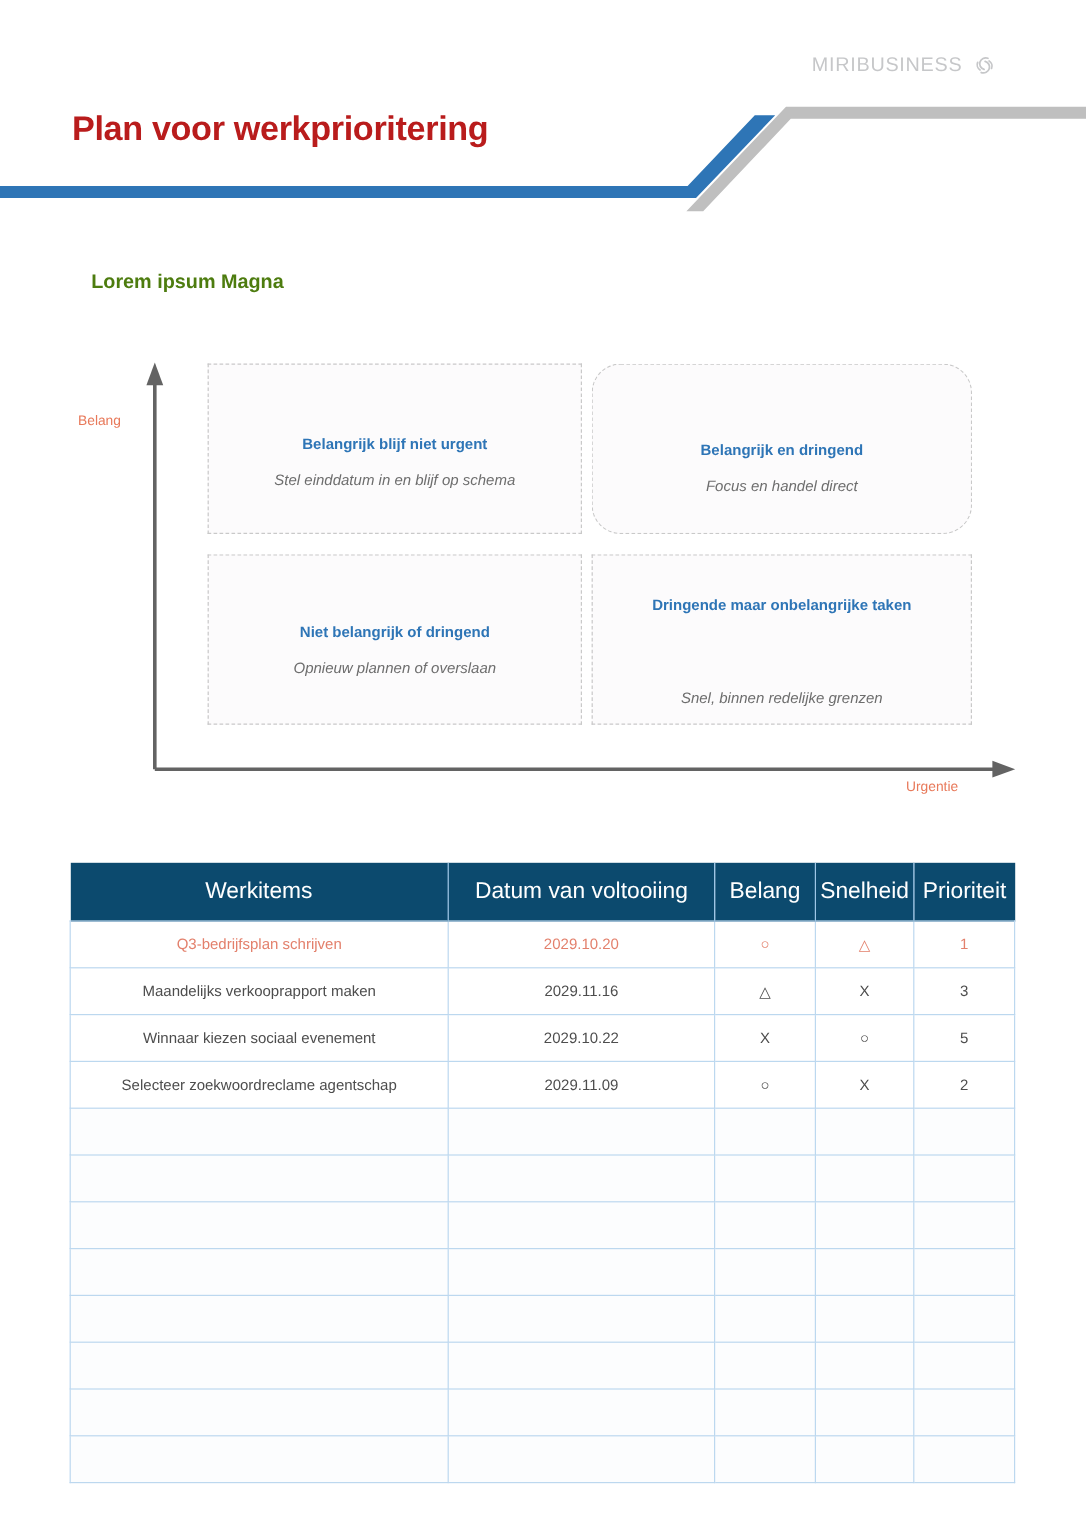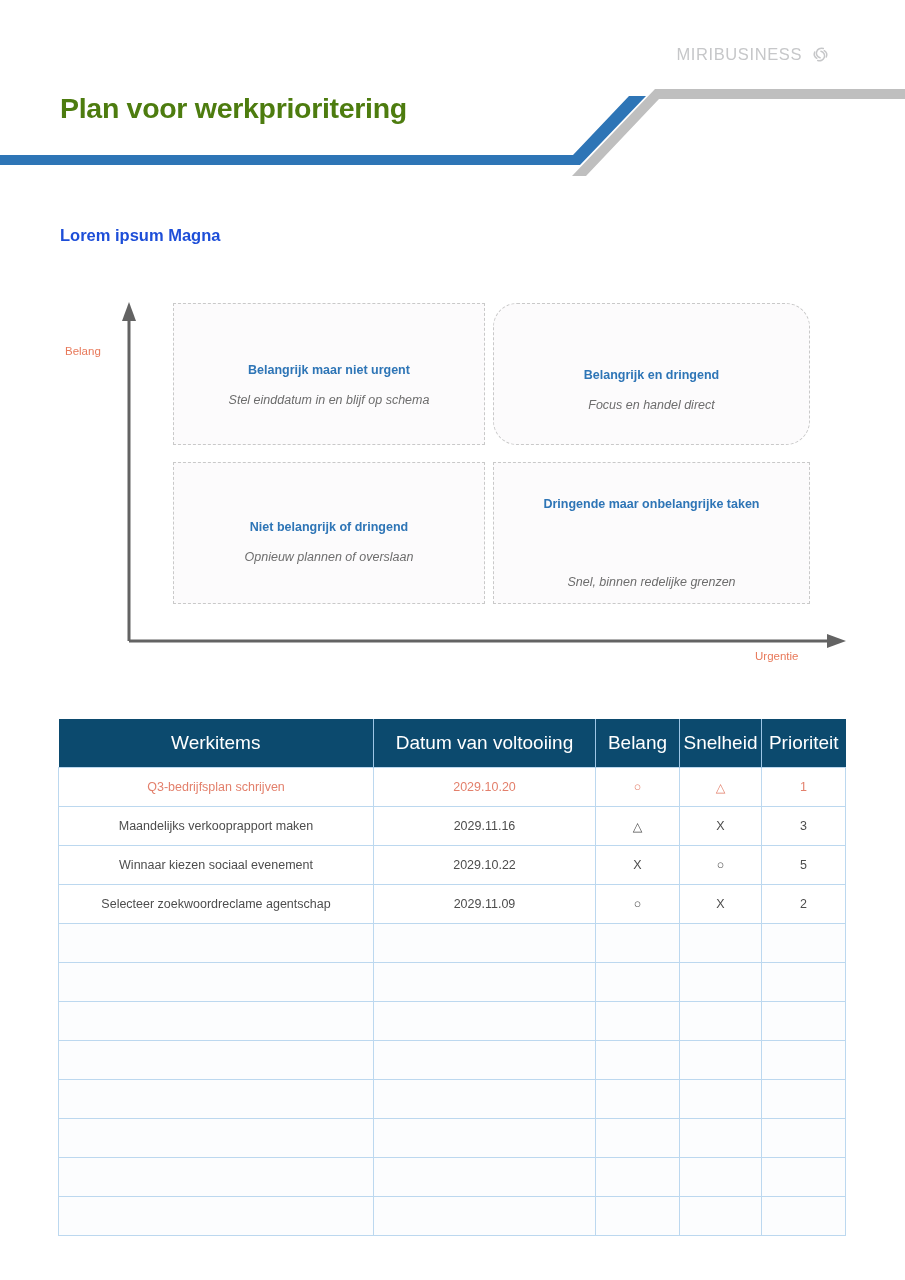--- a/index.html
+++ b/index.html
@@ -48,33 +48,33 @@
     width: 21px;
     height: 21px;
     display: block;
   }
   #page-title {
     position: absolute;
     left: 60px;
     top: 92px;
     font-size: 28.5px;
     font-weight: bold;
-    color: #4d7c0f;
+    color: #b91c1c;
     letter-spacing: -0.3px;
     white-space: nowrap;
   }
 
   
   #section-title {
     position: absolute;
-    left: 60px;
+    left: 76px;
     top: 226px;
     font-size: 16.5px;
     font-weight: bold;
-    color: #1d4ed8;
+    color: #4d7c0f;
   }
 
   
   #matrix {
     position: absolute;
     left: 55px;
     top: 295px;
     width: 800px;
     height: 380px;
   }
@@ -207,21 +207,21 @@
     <polygon points="74,7 67,26 81,26" fill="#636363"></polygon>
 
     <line x1="74" y1="346" x2="778" y2="346" stroke="#636363" stroke-width="3"></line>
     <polygon points="791,346 772,339 772,353" fill="#636363"></polygon>
   </svg>
 
   <div class="axis-label" id="axis-label-y">Belang</div>
   <div class="axis-label" id="axis-label-x">Urgentie</div>
 
   <div class="quadrant" id="quad-q2">
-    <div class="quad-title">Belangrijk maar niet urgent</div>
+    <div class="quad-title">Belangrijk blijf niet urgent</div>
     <div class="quad-sub">Stel einddatum in en blijf op schema</div>
   </div>
 
   <div class="quadrant" id="quad-q1">
     <div class="quad-title">Belangrijk en dringend</div>
     <div class="quad-sub">Focus en handel direct</div>
   </div>
 
   <div class="quadrant" id="quad-q4">
     <div class="quad-title">Niet belangrijk of dringend</div>

